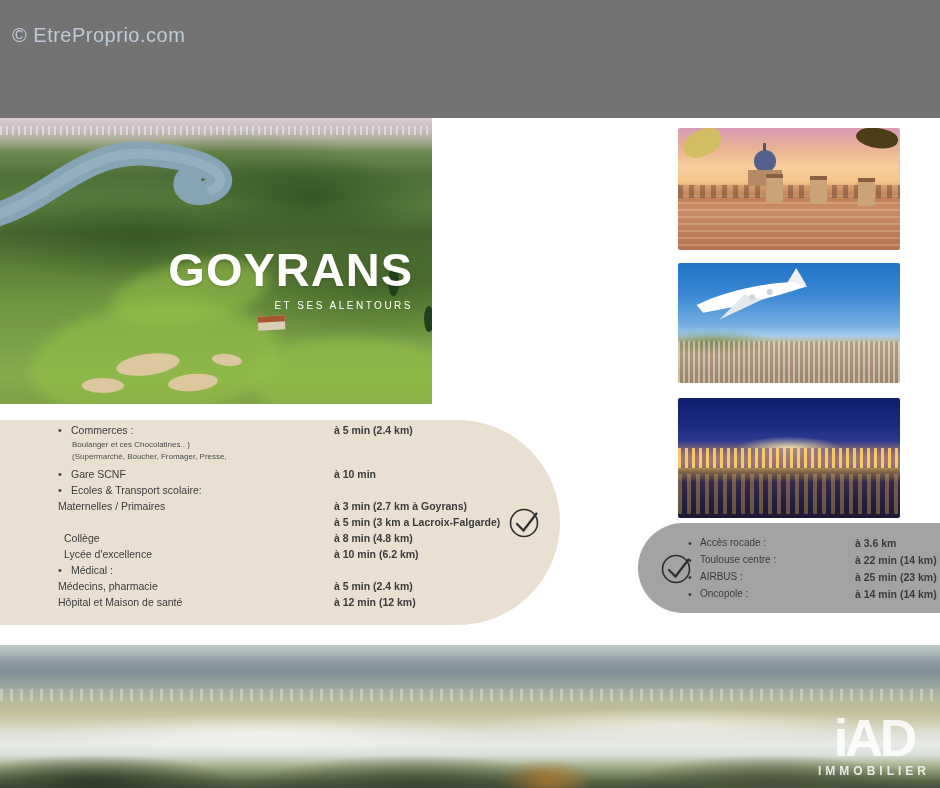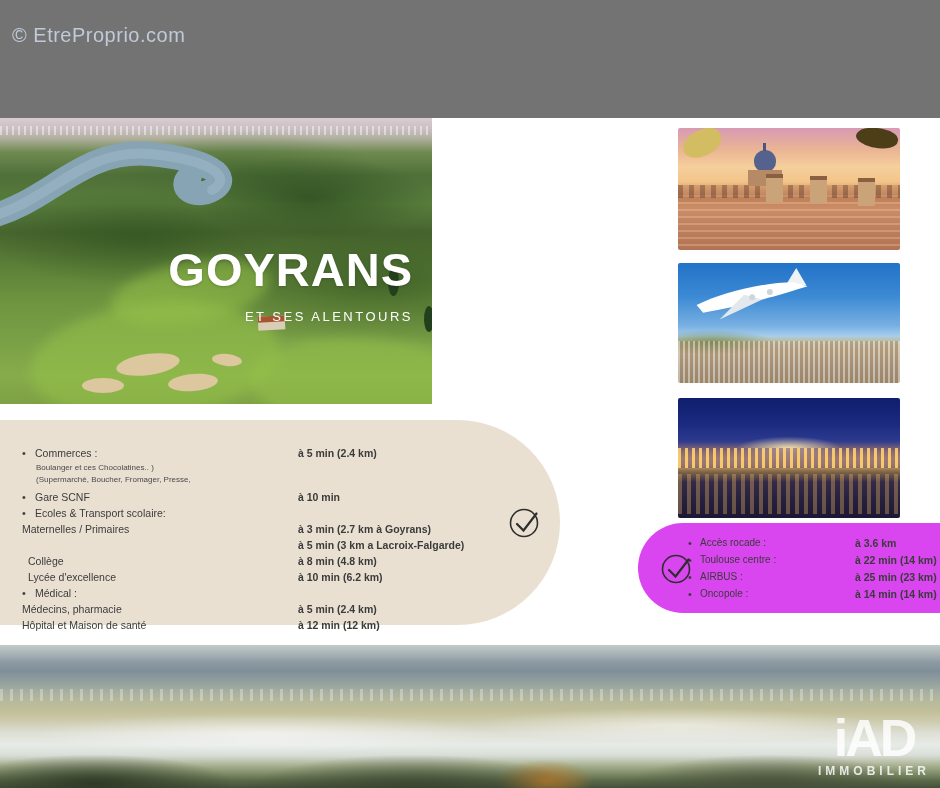--- a/index.html
+++ b/index.html
@@ -38,21 +38,21 @@
          border-top:6px solid #a5552f;transform:rotate(-3deg);}
   .cy{position:absolute;background:#23401d;border-radius:50%;}
   .cy1{left:388px;top:150px;width:11px;height:28px;}
   .cy2{left:424px;top:188px;width:10px;height:26px;}
   .cy3{left:455px;top:214px;width:12px;height:30px;}
   .cy4{left:481px;top:166px;width:9px;height:24px;}
   .cy5{left:497px;top:228px;width:12px;height:32px;}
   .hero-title{position:absolute;right:19px;top:128px;text-align:right;color:#ffffff;}
   .hero-title .t1{font-size:47px;font-weight:800;letter-spacing:1px;line-height:1;
                   text-shadow:0 1px 3px rgba(0,0,0,.18);}
-  .hero-title .t2{margin-top:16px;font-size:13px;font-weight:500;letter-spacing:2.5px;}
+  .hero-title .t2{margin-top:7px;font-size:10px;font-weight:500;letter-spacing:2.5px;}
 
   
   .rphoto{position:absolute;left:678px;width:222px;overflow:hidden;border-radius:2px;}
   .p-sunset{top:128px;height:122px;
     background-image:
       repeating-linear-gradient(90deg, rgba(110,70,50,.55) 0 5px, rgba(170,120,85,.35) 5px 11px),
       repeating-linear-gradient(180deg, rgba(255,226,190,.25) 0 2px, rgba(255,226,190,0) 2px 7px),
       linear-gradient(180deg,#d89ab4 0%,#eab593 18%,#f6cf9c 32%,#f3c489 44%,#d99a6b 52%,
                       #c08058 58%,#cb8d68 66%,#c18261 78%,#b27354 100%);
     background-size:100% 13px,100% 55px,100% 100%;
@@ -88,30 +88,30 @@
       radial-gradient(ellipse 70px 16px at 50% 42%, rgba(255,235,180,.9), transparent 75%),
       linear-gradient(180deg,#101e6e 0%,#1b2a80 22%,#2d3a8e 36%,#6a5a7a 41%,#b08a5a 45%,
                       #d8ac62 50%,#caa05a 56%,#7a6248 62%,#332a48 70%,#262040 84%,#1c1834 100%);
     background-size:100% 20px,100% 40px,auto,100% 100%;
     background-position:0 50px,0 76px,0 0,0 0;
     background-repeat:no-repeat;}
 
   
   .panel-left{position:absolute;left:0;top:420px;width:560px;height:205px;background:#e9e0d2;
               border-radius:0 105px 105px 0;}
-  .alist{position:relative;padding-top:27px;font-size:10.5px;}
+  .alist{position:relative;padding-top:4px;font-size:10.5px;margin-left:36px;}
   .arow{position:relative;height:16px;padding-left:35px;box-sizing:border-box;}
   .arow.note{height:12px;font-size:8px;color:#4a4a4a;padding-left:36px;}
   .arow.gap{margin-top:4px;}
   .arow.ind1{padding-left:22px;}
   .arow.ind2{padding-left:28px;}
   .lbl.bullet::before{content:"\2022";position:absolute;left:22px;font-size:11px;}
   .arow .val{position:absolute;left:298px;top:0;font-weight:bold;white-space:nowrap;}
 
-  .panel-right{position:absolute;left:638px;top:523px;width:302px;height:90px;background:#d946ef;
+  .panel-right{position:absolute;left:638px;top:523px;width:302px;height:90px;background:#a3a3a3;
                border-radius:45px 0 0 45px;}
   .blist{position:relative;padding-top:14px;font-size:10px;}
   .brow{position:relative;height:17px;padding-left:62px;box-sizing:border-box;}
   .brow .lbl.bullet::before{left:50px;}
   .brow .val{position:absolute;left:217px;top:0;font-weight:bold;font-size:10.5px;white-space:nowrap;}
 
   .check{position:absolute;}
   .check-left{left:505px;top:504px;}
   .check-right{left:657px;top:550px;}
 

